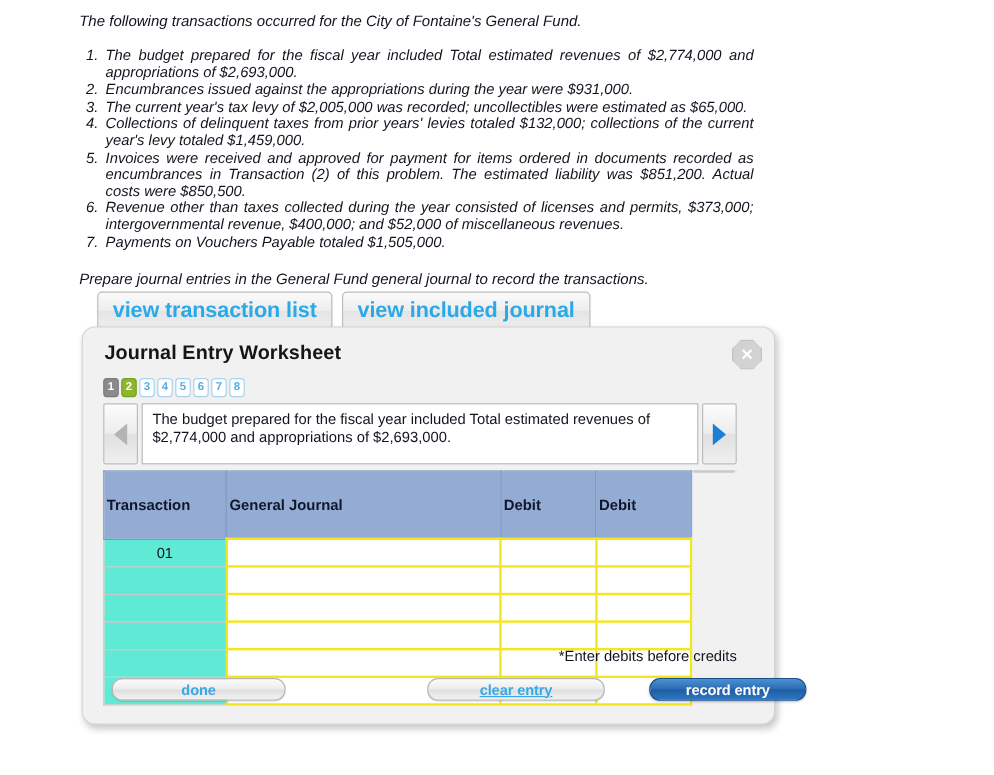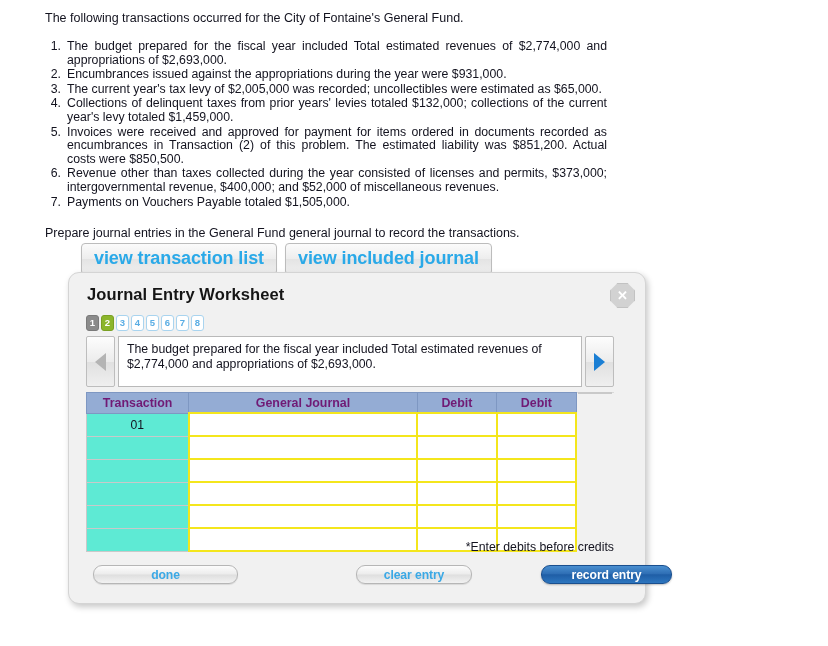--- a/index.html
+++ b/index.html
@@ -12,23 +12,24 @@
     height: 646px;
     font-family: "Liberation Sans", sans-serif;
     color: #1a1a2e;
     position: relative;
     overflow: hidden;
   }
 
   
   .problem {
     position: absolute;
-    left: 45px;
+    left: 66px;
     top: 10px;
     width: 562px;
+    font-style: italic;
   }
   .intro {
     font-size: 12.5px;
     line-height: 16px;
     color: #13131f;
     margin: 0 0 14px 0;
   }
   ol.tx-list {
     margin: 0;
     padding: 0;
@@ -201,26 +202,26 @@
     width: 528px;
   }
   table.journal {
     border-collapse: collapse;
     width: 491px;
     table-layout: fixed;
   }
   table.journal th {
     background: #94acd4;
     border: 1px solid #7e97c2;
-    color: #701a75;
+    color: #0f172a;
     font-size: 12.4px;
     font-weight: bold;
     height: 19px;
-    padding: 0 2px;
-    text-align: center;
+    padding: 18px 2px;
+    text-align: left;
   }
   col.c-tx  { width: 85px; }
   col.c-gj  { width: 190px; }
   col.c-db  { width: 66px; }
   col.c-cr  { width: 66px; }
   table.journal td {
     height: 21px;
     padding: 0;
     border: 1px solid #c9c9c9;
     background: #5eead4;
@@ -289,21 +290,21 @@
     box-shadow: 0 1px 1px rgba(0,0,0,0.10);
   }
   .btn-blue {
     background: linear-gradient(to bottom, #4a8fd0 0%, #2f6fb5 45%, #1f5ea6 52%, #2d76bf 100%);
     border: 1px solid #1a4f8e;
     color: #ffffff;
     box-shadow: 0 1px 2px rgba(0,0,0,0.25);
     margin-left: 44px;
   }
   #done-button        { left: 24px;  width: 145px; }
-  #clear-entry-button { left: 287px; width: 116px; }
+  #clear-entry-button { left: 287px; width: 148px; text-decoration: underline; }
   #record-entry-button{ left: 428px; width: 131px; }
 </style>
 </head>
 <body>
 
 <div class="problem">
   <p class="intro">The following transactions occurred for the City of Fontaine's General Fund.</p>
   <ol class="tx-list">
     <li>
       <span class="num">1.</span>

